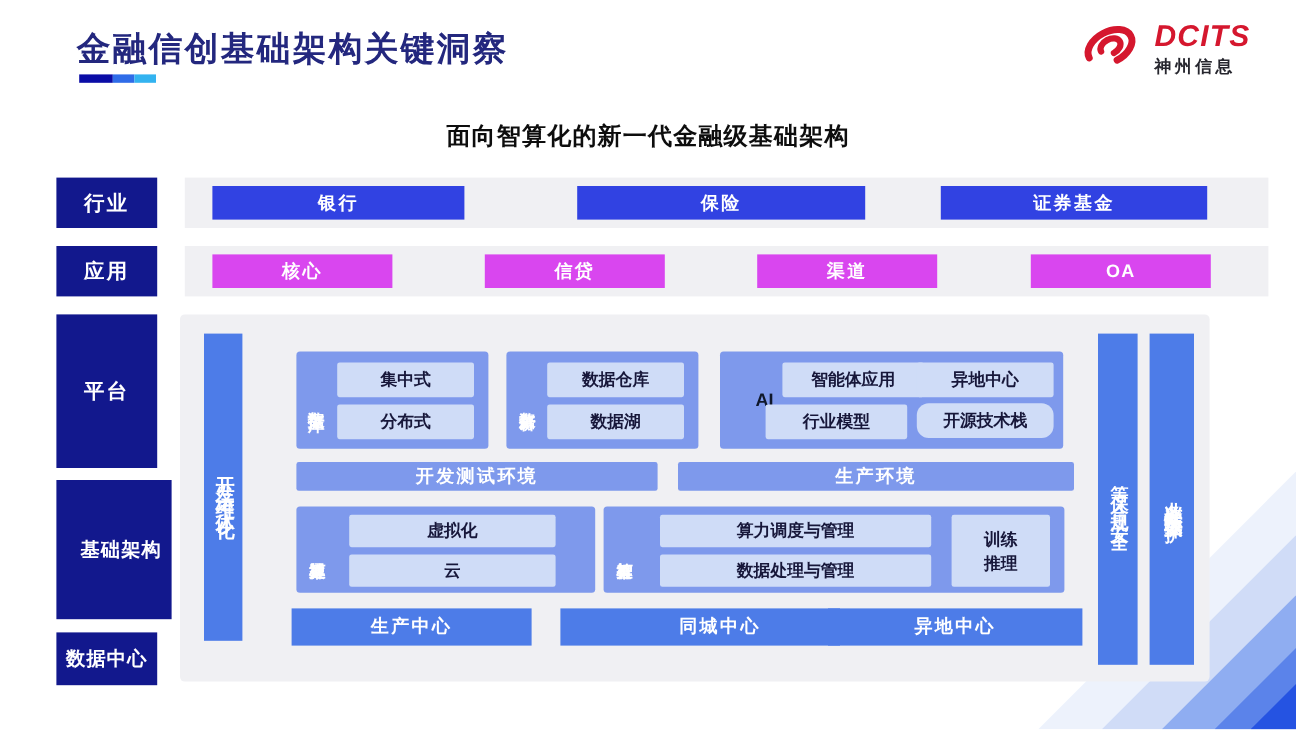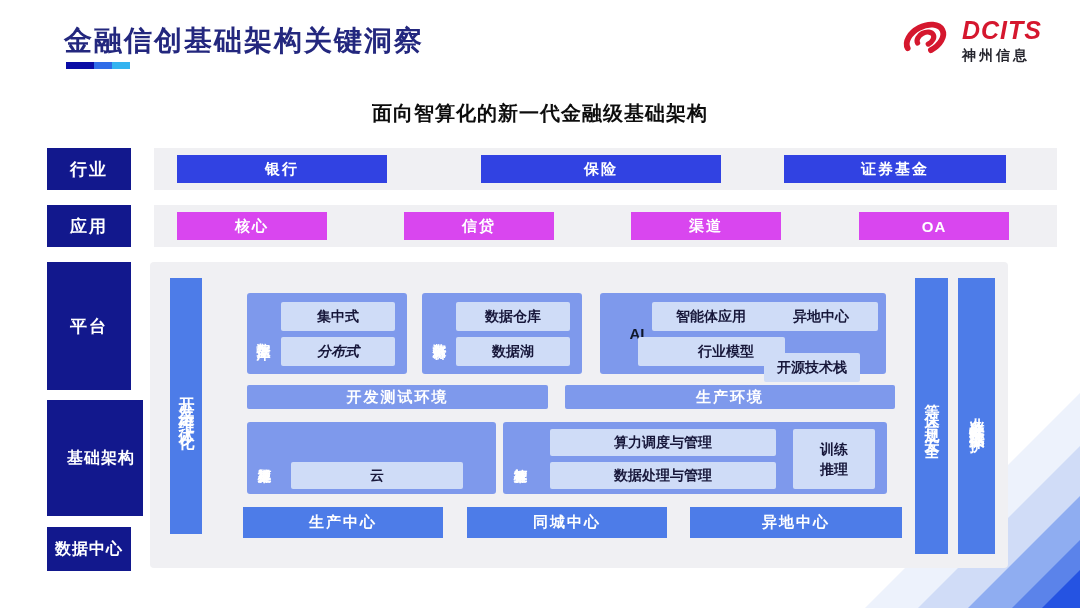--- a/index.html
+++ b/index.html
@@ -120,56 +120,57 @@
   <div class="btn mid flexc" style="left:705px;width:150px;letter-spacing:1px;">OA</div>
 </div>
 
 <div class="abs panel">
 
   <div class="vbar devops">开发运维一体化</div>
 
   <div class="group g-db">
     <div class="glabel">数据库</div>
     <div class="chip flexc" style="left:34px;top:9px;width:114px;height:29px;">集中式</div>
-    <div class="chip flexc" style="left:34px;top:44px;width:114px;height:29px;font-style:italic;">分布式</div>
+    <div class="chip flexc" style="left:34px;top:44px;width:114px;height:29px;">分布式</div>
   </div>
 
   <div class="group g-an">
     <div class="glabel" style="font-size:13.5px;">数据分析</div>
     <div class="chip flexc" style="left:34px;top:9px;width:114px;height:29px;">数据仓库</div>
     <div class="chip flexc" style="left:34px;top:44px;width:114px;height:29px;">数据湖</div>
   </div>
 
   <div class="group g-ai">
     <div class="ai-label">AI</div>
     <div class="chip flexc" style="left:52px;top:9px;width:118px;height:29px;">智能体应用</div>
     <div class="chip flexc" style="left:164px;top:9px;width:114px;height:29px;">异地中心</div>
-    <div class="chip flexc" style="left:38px;top:44px;width:118px;height:29px;padding-left:29px;">行业模型</div>
-    <div class="chip flexc" style="left:164px;top:60px;width:96px;height:29px;">开源技术栈</div>
+    <div class="chip flexc" style="left:38px;top:44px;width:118px;height:29px;">行业模型</div>
+    <div class="chip flexc" style="left:164px;top:43px;width:114px;height:29px;border-radius:10px;">开源技术栈</div>
   </div>
 
   <div class="env flexc" style="left:97px;width:301px;">开发测试环境</div>
   <div class="env flexc" style="left:415px;width:330px;">生产环境</div>
 
   <div class="group g-gc">
     <div class="glabel small">通算框架</div>
+    <div class="chip flexc" style="left:44px;top:7px;width:172px;height:27px;">虚拟化</div>
     <div class="chip flexc" style="left:44px;top:40px;width:172px;height:27px;">云</div>
   </div>
 
   <div class="group g-ic">
     <div class="glabel small">智算框架</div>
     <div class="chip flexc" style="left:47px;top:7px;width:226px;height:27px;">算力调度与管理</div>
     <div class="chip flexc" style="left:47px;top:40px;width:226px;height:27px;">数据处理与管理</div>
     <div class="chip flexc" style="left:290px;top:7px;width:82px;height:60px;">
       <span class="wrap2">训练推理</span>
     </div>
   </div>
 
   <div class="center-btn flexc" style="left:93px;width:200px;">生产中心</div>
-  <div class="center-btn flexc" style="left:317px;width:200px;">同城中心</div>
+  <div class="center-btn flexc" style="left:317px;width:200px;padding-left:33px;">同城中心</div>
   <div class="center-btn flexc" style="left:540px;width:212px;">异地中心</div>
 
   <div class="vbar secbar">等保合规安全</div>
   <div class="vbar contbar">业务连续性及数据保护</div>
 </div>
 
 <div class="abs corner">
   <div class="tri t1"></div>
   <div class="tri t2"></div>
   <div class="tri t3"></div>

